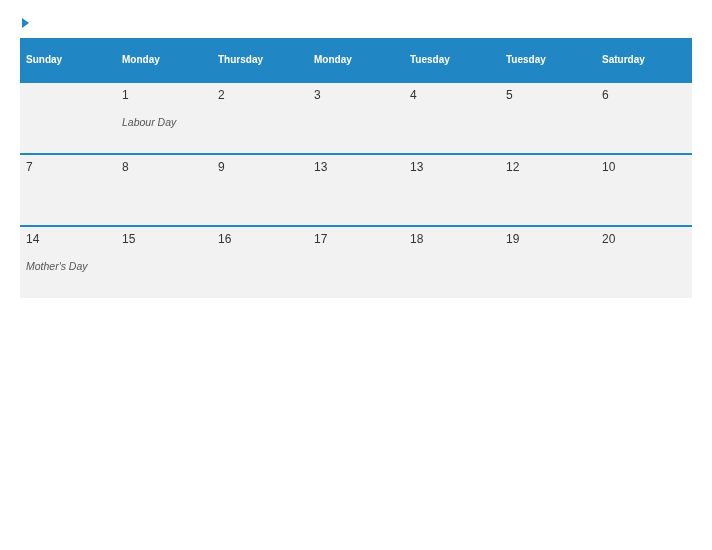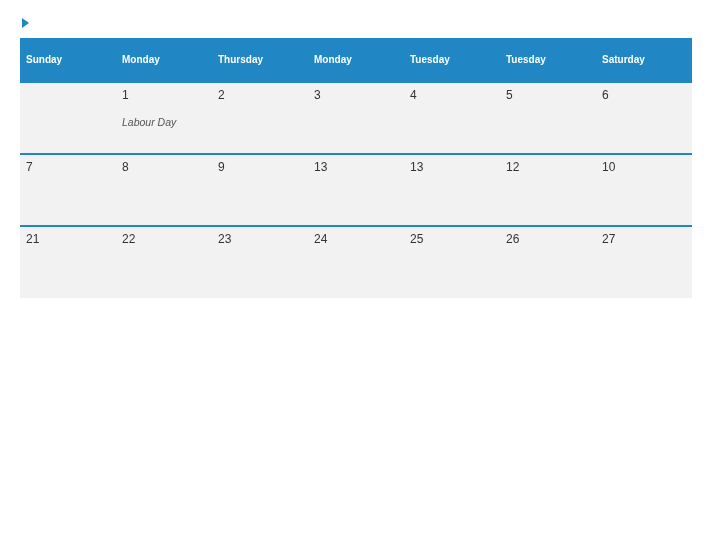--- a/index.html
+++ b/index.html
@@ -175,36 +175,37 @@
           </td>
           <td>
             <span class="day-number">12</span>
           </td>
           <td>
             <span class="day-number">10</span>
           </td>
         </tr>
         <tr>
           <td>
-            <span class="day-number">21</span>
-          </td>
-          <td>
-            <span class="day-number">22</span>
-          </td>
-          <td>
-            <span class="day-number">23</span>
-          </td>
-          <td>
-            <span class="day-number">24</span>
-          </td>
-          <td>
-            <span class="day-number">25</span>
-          </td>
-          <td>
-            <span class="day-number">26</span>
-          </td>
-          <td>
-            <span class="day-number">27</span>
+            <span class="day-number">14</span>
+            <span class="event-label">Mother's Day</span>
+          </td>
+          <td>
+            <span class="day-number">15</span>
+          </td>
+          <td>
+            <span class="day-number">16</span>
+          </td>
+          <td>
+            <span class="day-number">17</span>
+          </td>
+          <td>
+            <span class="day-number">18</span>
+          </td>
+          <td>
+            <span class="day-number">19</span>
+          </td>
+          <td>
+            <span class="day-number">20</span>
           </td>
         </tr>
       </tbody>
   </table>
 </div>
 
 </body></html>

